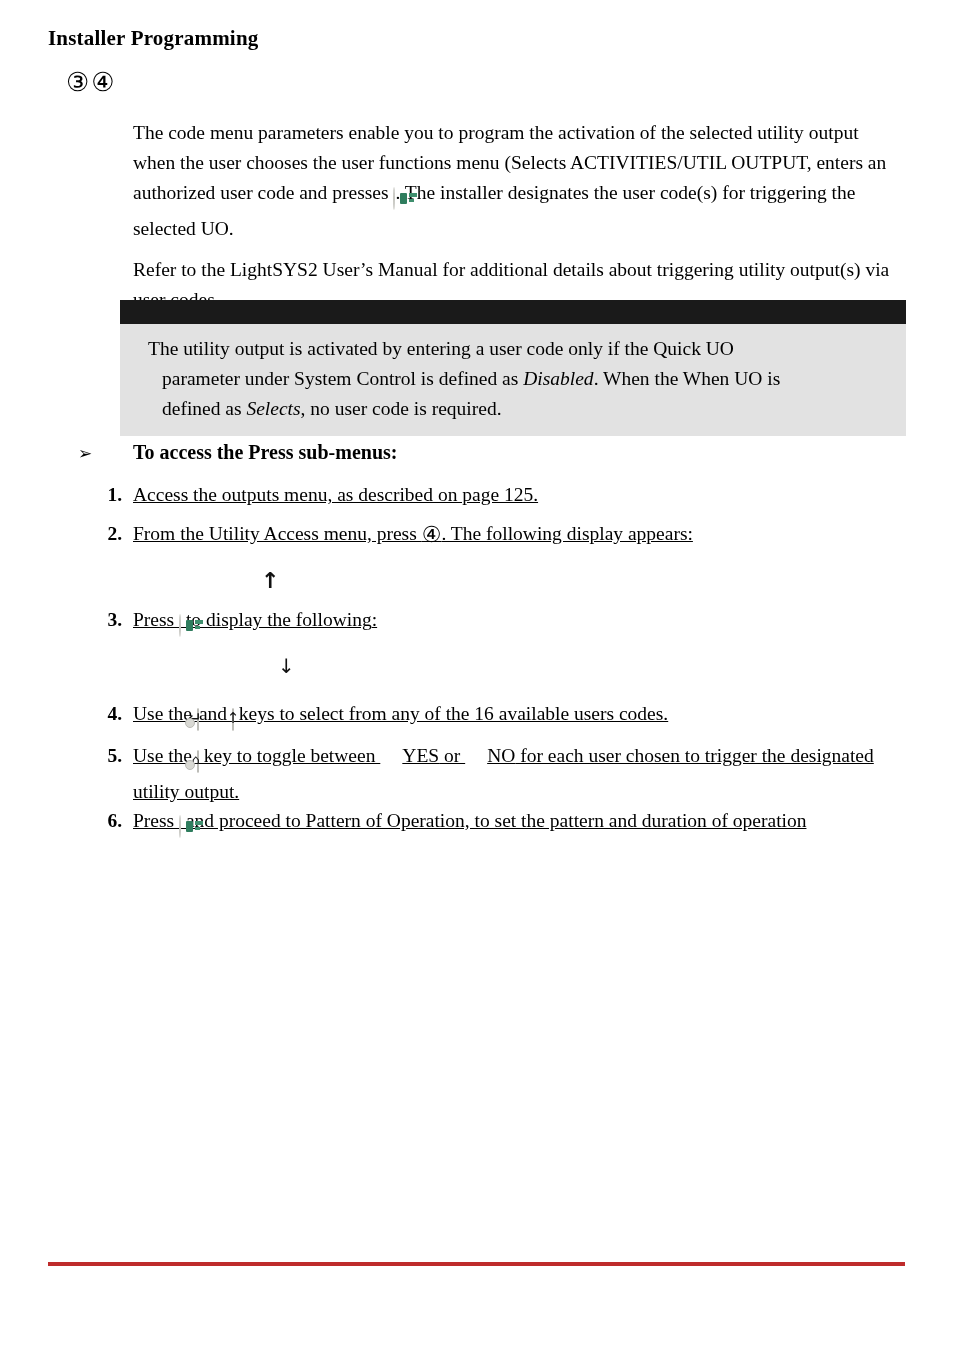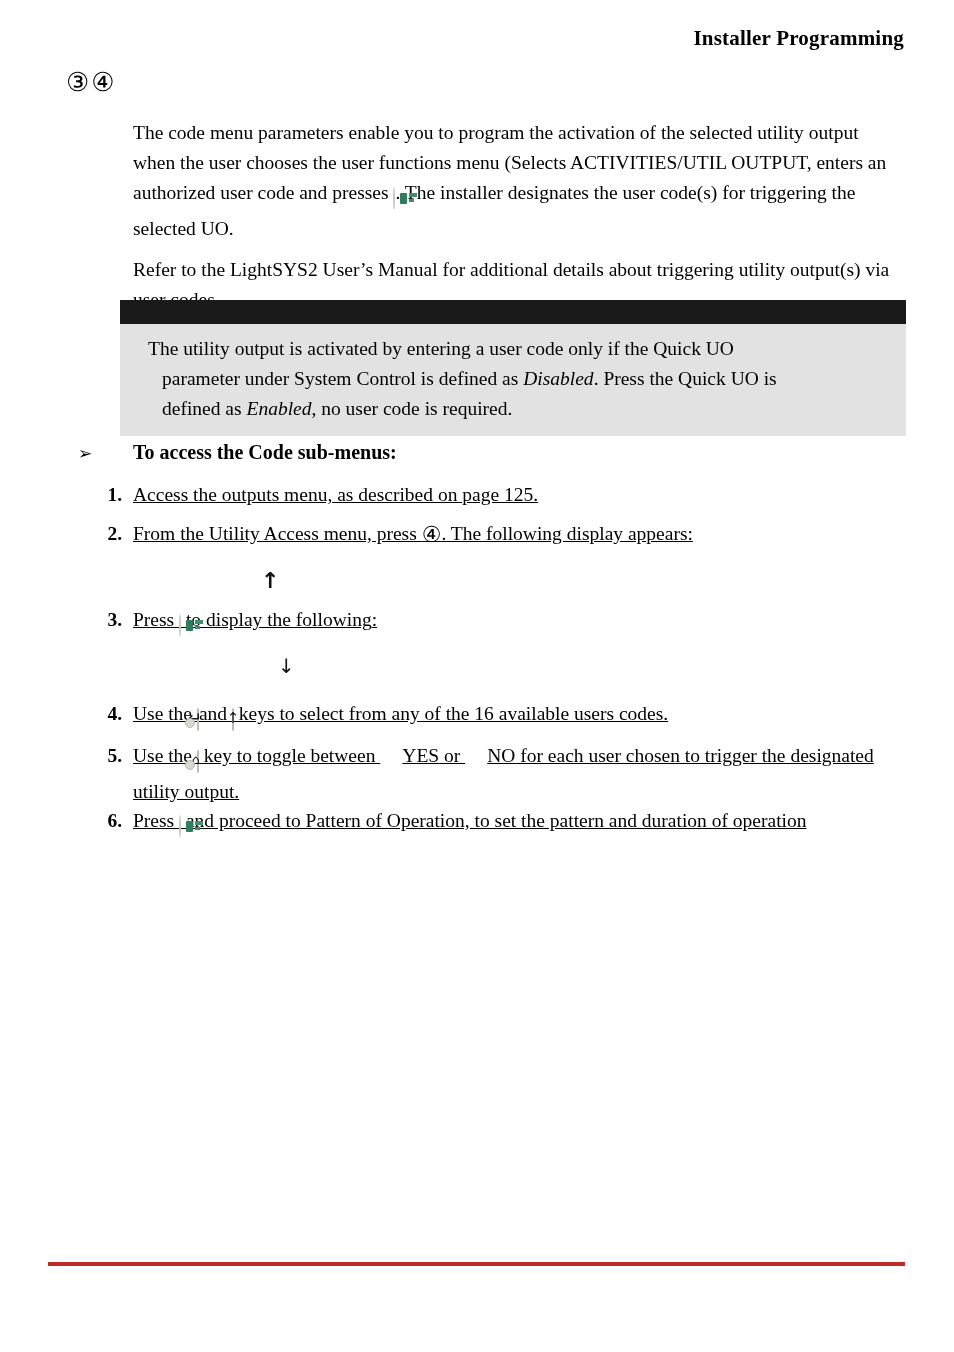--- a/index.html
+++ b/index.html
@@ -22,21 +22,21 @@
     width: 954px;
     height: 1352px;
   }
 
   
   .page-header {
     position: absolute;
     top: 26px;
     left: 48px;
     width: 856px;
-    text-align: right;
+    text-align: left;
     font-weight: bold;
     font-size: 21px;
     letter-spacing: 0.2px;
   }
 
   
   .circled-row {
     position: absolute;
     top: 70px;
     left: 66px;
@@ -257,27 +257,27 @@
         </span>
       </span><span>. The installer designates the user code(s) for triggering the selected UO.</span>
     </p>
     <p class="para">Refer to the LightSYS2 User’s Manual for additional details about triggering utility output(s) via user codes.</p>
   </div>
 
   <div class="note-box" style="top:300px;">
     <div class="note-bar"></div>
     <div class="note-body">
       <div class="line1">The utility output is activated by entering a user code only if the Quick UO</div>
-      <div class="line2"><span>parameter under System Control is defined as </span><i>Disabled</i><span>. Press the Quick UO is</span></div>
-      <div class="line3"><span>defined as </span><i>Enabled</i><span>, no user code is required.</span></div>
+      <div class="line2"><span>parameter under System Control is defined as </span><i>Disabled</i><span>. When the When UO is</span></div>
+      <div class="line3"><span>defined as </span><i>Selects</i><span>, no user code is required.</span></div>
     </div>
   </div>
 
   <div class="arrow-heading" style="top:438px;">
-    <span class="bullet">➢</span><span class="htext">To access the Code sub-menus:</span>
+    <span class="bullet">➢</span><span class="htext">To access the Press sub-menus:</span>
   </div>
 
   <div class="step" style="top:480px;">
     <span class="num">1.</span>
     <span class="txt">Access the outputs menu, as described on page 125.</span>
   </div>
 
   <div class="step" style="top:519px;">
     <span class="num">2.</span>
     <span class="txt"><span>From the Utility Access menu, press </span><span class="circle-num">④</span><span>. The following display appears:</span></span>

